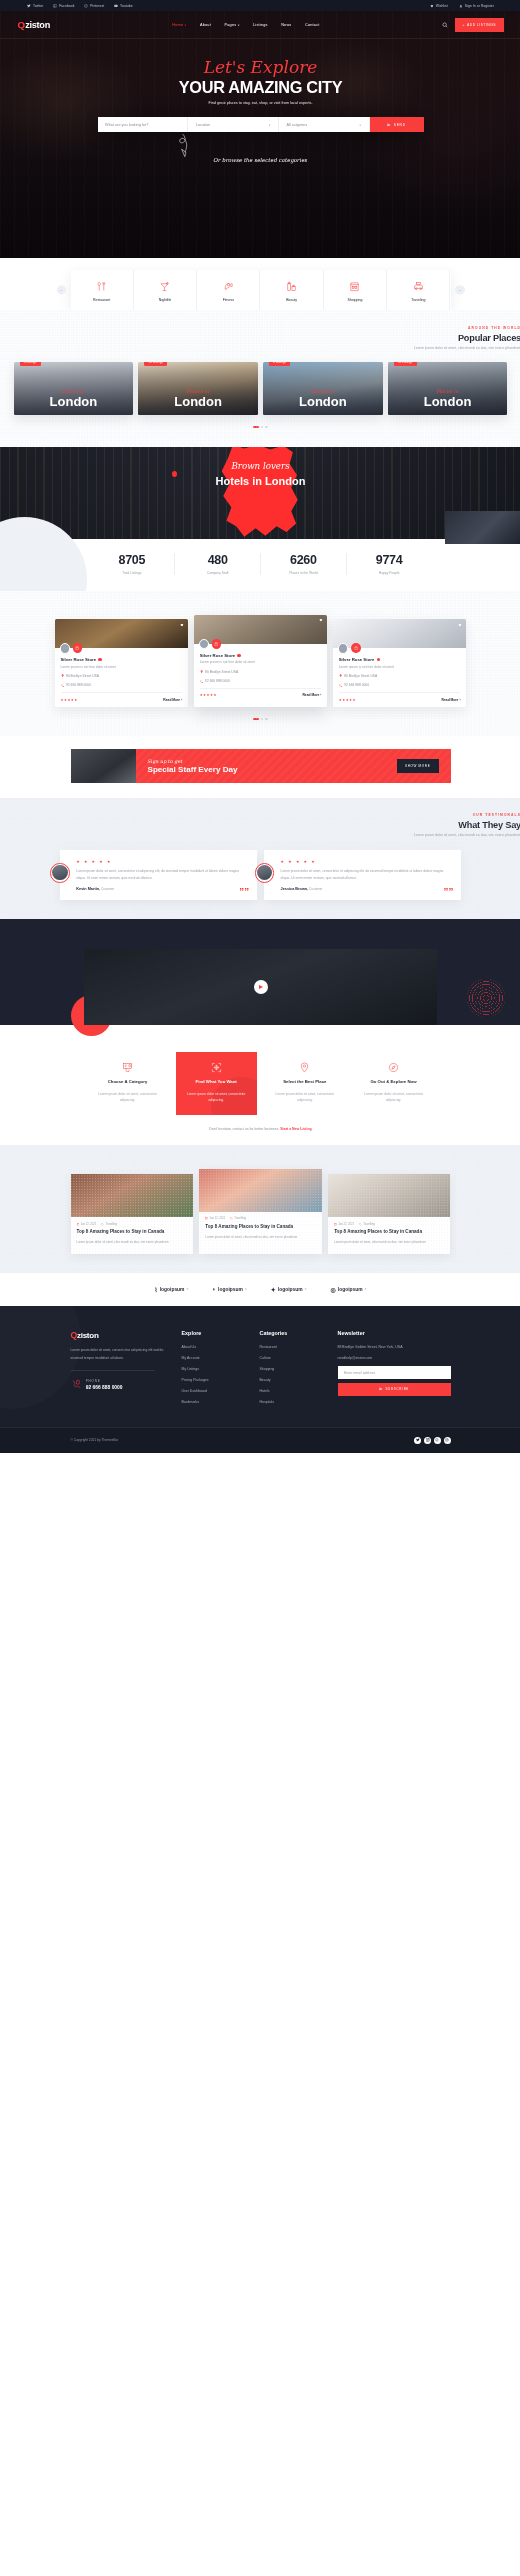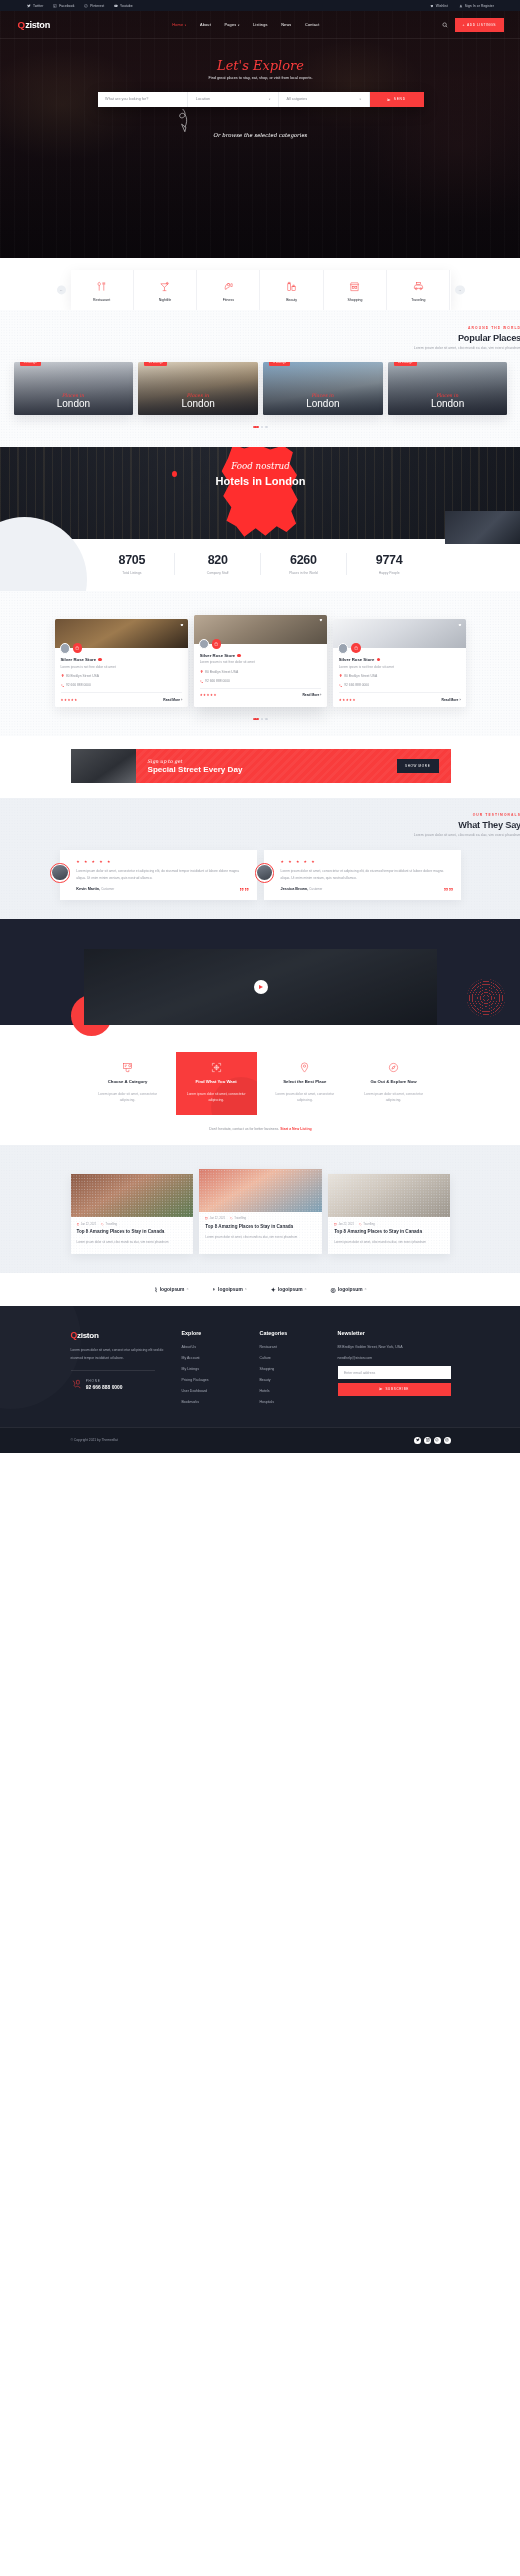--- a/index.html
+++ b/index.html
@@ -46,21 +46,21 @@
   .nav-menu a.active { color:#f93c3c; }
   .caret { font-size:2.7px; }
   .nav-right { display:flex; align-items:center; gap:7px; }
   .search-ico { width:6px; height:6px; cursor:pointer; }
   .btn-add {
     background:#f93c3c; color:#fff; font-size:3.3px; letter-spacing:0.5px;
     padding:4.9px 7.6px; display:flex; align-items:center; gap:2.2px; cursor:pointer;
     border:none; font-family:inherit;
   }
   .hero-body { position:relative; z-index:4; text-align:center; padding-top:19.5px; }
-  .hero-script { font-size:13px; color:#f93c3c; line-height:1; }
+  .hero-script { font-size:17px; color:#f93c3c; line-height:1; }
   .hero-title {
     font-size:16.3px; font-weight:700; color:#fff; letter-spacing:-0.3px;
     margin-top:2.2px; font-stretch:condensed;
   }
   .hero-sub { font-size:3.8px; color:#e3e3e6; margin-top:4.3px; }
   .searchbar {
     display:flex; width:326px; margin:12px auto 0; height:14.6px;
     box-shadow:0 4.3px 13px rgba(0,0,0,.35);
   }
   .sb-field {
@@ -114,21 +114,21 @@
     box-shadow:0 4.3px 11px rgba(20,24,40,.10);
   }
   .place .bg { position:absolute; inset:0; }
   .place .shade { position:absolute; inset:0; background:linear-gradient(180deg, rgba(20,24,36,.10), rgba(20,24,36,.80)); }
   .badge {
     position:absolute; top:-4.3px; left:6px; background:#f93c3c; color:#fff;
     font-size:3px; padding:2.2px 4.3px; border-radius:1.1px; z-index:3;
   }
   .place .ptext { position:absolute; left:0; right:0; bottom:6.5px; text-align:center; z-index:3; }
   .place .pscript { font-size:4.9px; color:#f93c3c; line-height:1; }
-  .place .pname { font-size:10px; font-weight:400; color:#fff; margin-top:0; }
+  .place .pname { font-size:13px; font-weight:700; color:#fff; margin-top:0; }
   .dots { display:flex; gap:2.2px; justify-content:center; margin-top:11px; }
   .dot { width:2.2px; height:2.2px; border-radius:50%; background:#d8dce3; cursor:pointer; }
   .dot.on { background:#f93c3c; width:5.4px; border-radius:1.6px; }
 
   
   .foodband {
     height:92px; position:relative; overflow:hidden;
     background:
       linear-gradient(100deg,#23262f 0%,#31353f 40%,#262a33 70%,#1b1e26 100%);
   }
@@ -370,20 +370,21 @@
         </svg>
       <button class="btn-add">
         <span>+</span>
         <span>ADD LISTINGS</span>
       </button>
     </div>
   </nav>
 
   <div class="hero-body">
     <div class="hero-script script">Let's Explore</div>
+    <h1 class="hero-title">YOUR AMAZING CITY</h1>
     <div class="hero-sub">Find great places to stay, eat, shop, or visit from local experts.</div>
 
     <div class="searchbar">
       <div class="sb-field">
         <span>What are you looking for?</span>
       </div>
       <div class="sb-field">
         <span>Location</span>
         <span style="font-size:2.7px">▾</span>
       </div>
@@ -539,35 +540,35 @@
     <div class="dot on"></div>
     <div class="dot"></div>
     <div class="dot"></div>
   </div>
 </section>
 
 <section class="foodband">
   <div class="splat"></div>
   <div class="splat-dot"></div>
   <div class="fb-body">
-    <div class="fb-script script">Food nostrud</div>
+    <div class="fb-script script">Brown lovers</div>
     <div class="fb-title">Hotels in London</div>
   </div>
 </section>
 
 <section class="counterwrap">
   <div class="blob"></div>
   <div class="cnt-img"></div>
   <div class="counters">
     <div class="counter">
       <div class="cnum">8705</div>
       <div class="clabel">Total Listings</div>
     </div>
     <div class="counter">
-      <div class="cnum">820</div>
+      <div class="cnum">480</div>
       <div class="clabel">Company Staff</div>
     </div>
     <div class="counter">
       <div class="cnum">6260</div>
       <div class="clabel">Places in the World</div>
     </div>
     <div class="counter">
       <div class="cnum">9774</div>
       <div class="clabel">Happy People</div>
     </div>
@@ -700,21 +701,21 @@
     <div class="dot"></div>
   </div>
 </section>
 
 <section class="offers">
   <div class="offerbar">
     <div class="offer-img"></div>
     <div class="offer-main">
       <div>
         <div class="offer-script script">Sign up to get</div>
-        <div class="offer-title">Special Street Every Day</div>
+        <div class="offer-title">Special Staff Every Day</div>
       </div>
       <div class="btn-show">SHOW MORE</div>
     </div>
   </div>
 </section>
 
 <section class="testi">
   <div class="map-dots"></div>
   <div class="sec-head">
     <div class="sec-tag">OUR TESTIMONALS</div>

